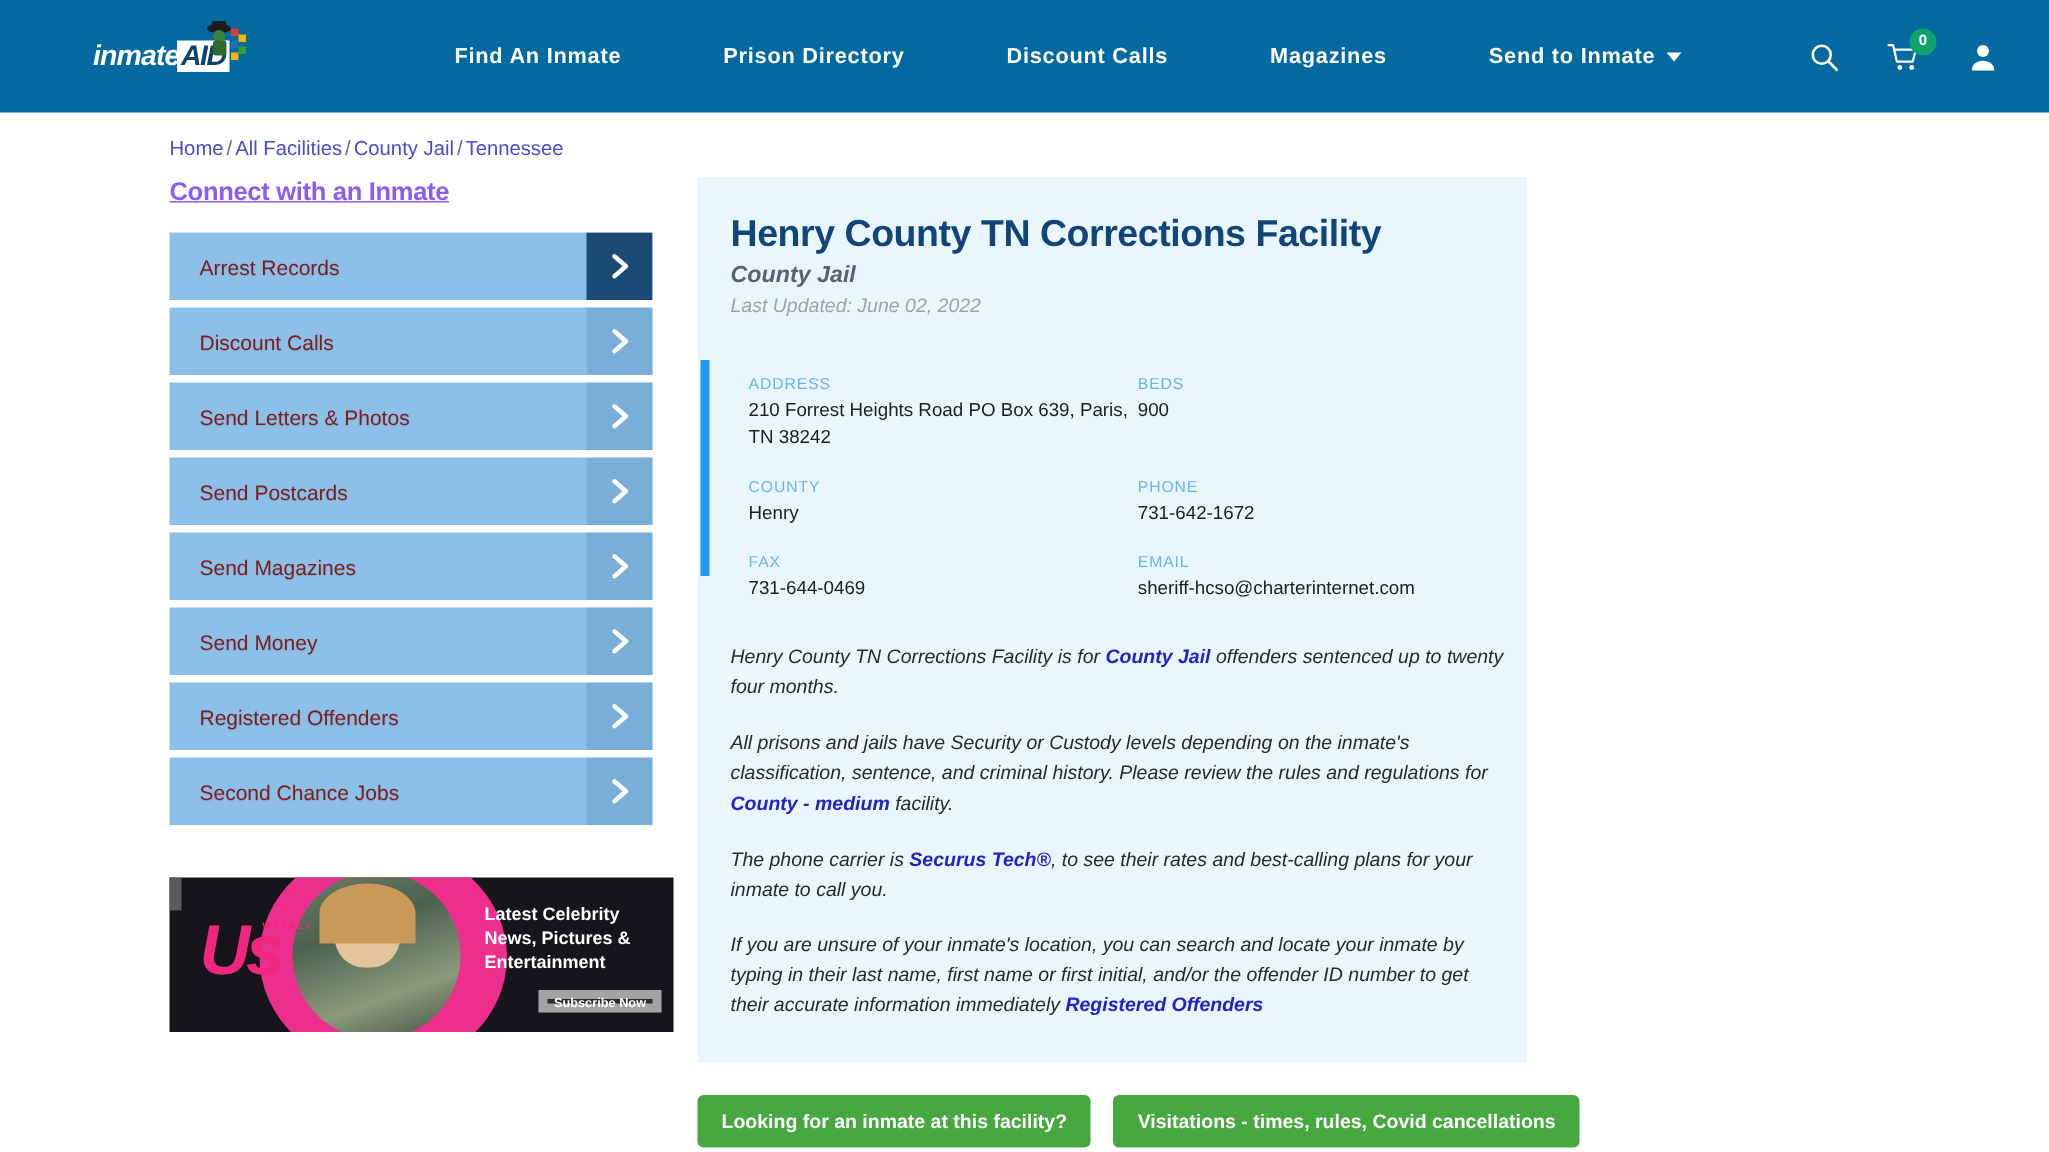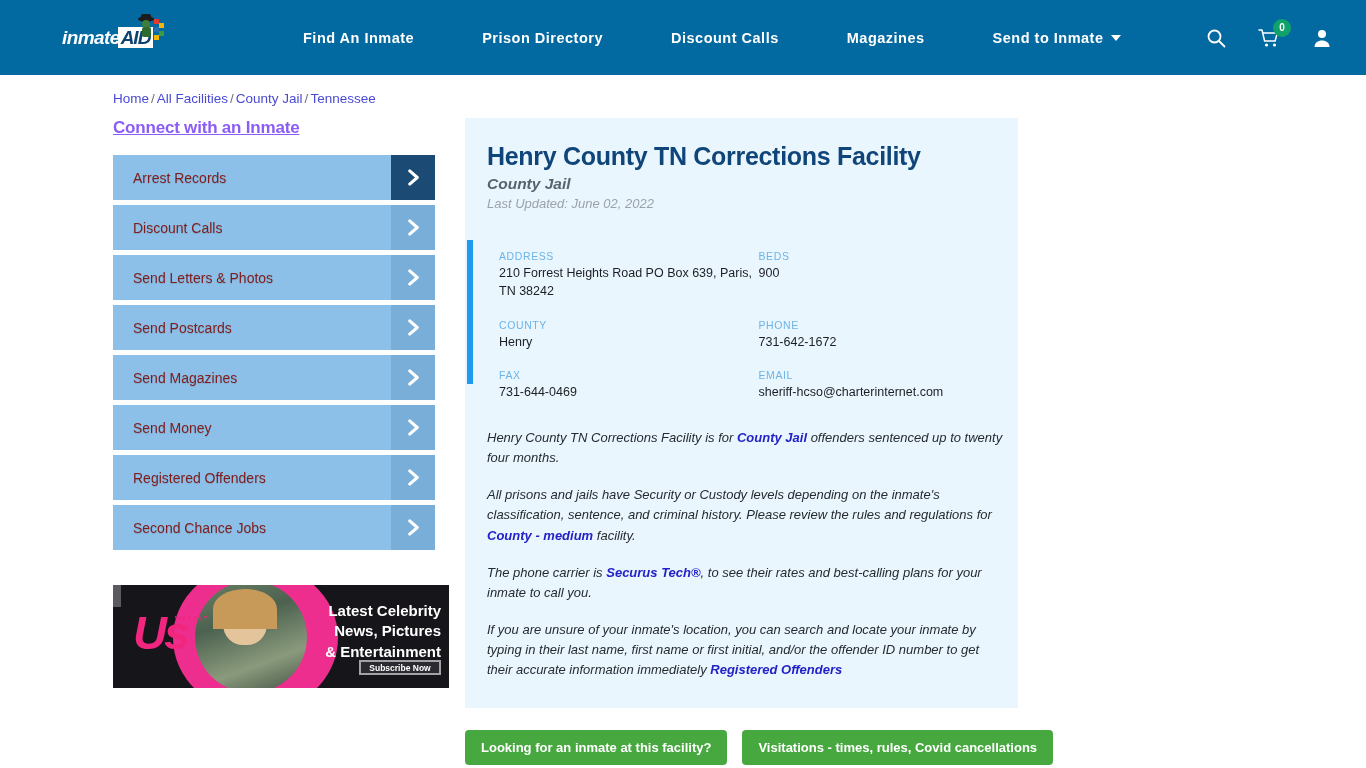--- a/index.html
+++ b/index.html
@@ -202,32 +202,31 @@
     content:"";
     position:absolute; left: 18px; top: 8px;
     width: 64px; height: 40px;
     border-radius: 50% 50% 0 0;
     background: #c79a5a;
   }
   .ad-text {
     position: absolute;
     right: 8px; top: 16px;
     width: 118px;
-    text-align: right;
-    color: #ffffff;
-    font-size: 15px;
+    color: #ffffff;
+    font-size: 12px;
     font-weight: bold;
     line-height: 1.35;
   }
   .ad-cta {
     position: absolute;
     right: 8px; bottom: 13px;
     width: 82px; height: 15px;
     background: #2a2a30;
-    border: 2px solid #a3a3a3;
+    border: 6px solid #a3a3a3;
     color: #ffffff;
     font-size: 8.5px;
     font-weight: bold;
     display: flex; align-items: center; justify-content: center;
   }
 
   
   .main {
     margin-left: 30px;
     width: 553px;

